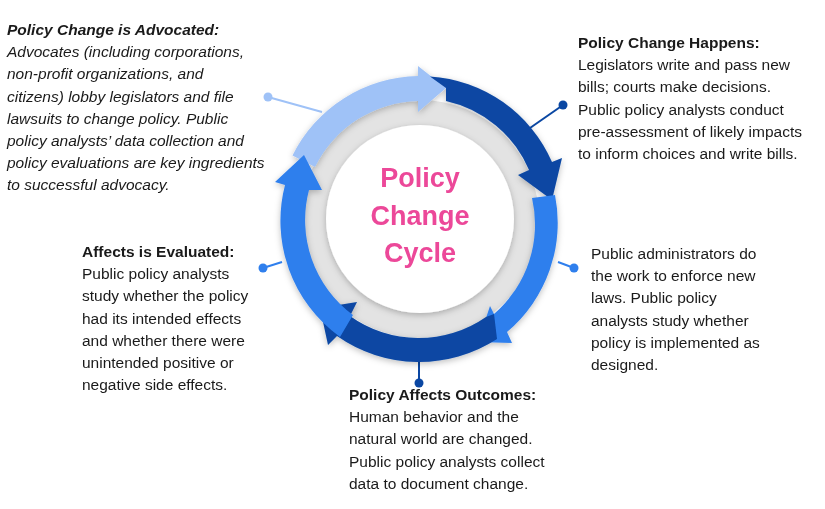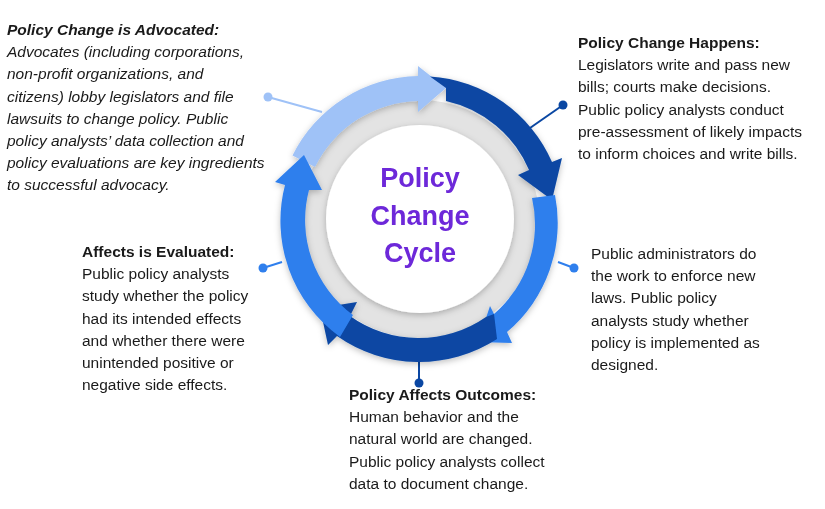--- a/index.html
+++ b/index.html
@@ -3,21 +3,21 @@
 <meta charset="utf-8">
 <style>
   html, body { margin: 0; padding: 0; background: #ffffff; }
   body { width: 825px; height: 509px; position: relative; overflow: hidden;
          font-family: "Liberation Sans", "DejaVu Sans", sans-serif; color: #1a1a1a; }
   .block { position: absolute; font-size: 15.5px; line-height: 22.2px; }
   .block .title { font-weight: bold; display: block; }
   .block .body { display: block; white-space: pre-line; }
   #diagram { position: absolute; left: 0; top: 0; width: 825px; height: 509px; }
   .center-title { position: absolute; left: 340px; top: 160px; width: 160px;
-                  text-align: center; font-weight: bold; font-size: 27px; line-height: 37.5px; color: #6d28d9; }
+                  text-align: center; font-weight: bold; font-size: 27px; line-height: 37.5px; color: #ec4899; }
 </style>
 </head>
 <body>
 
 <svg id="diagram" viewBox="0 0 825 509" xmlns="http://www.w3.org/2000/svg">
   <defs>
     <filter id="shadow" x="-20%" y="-20%" width="140%" height="140%">
       <feDropShadow dx="0" dy="2" stdDeviation="3" flood-color="#000" flood-opacity="0.25"></feDropShadow>
     </filter>
   </defs>

